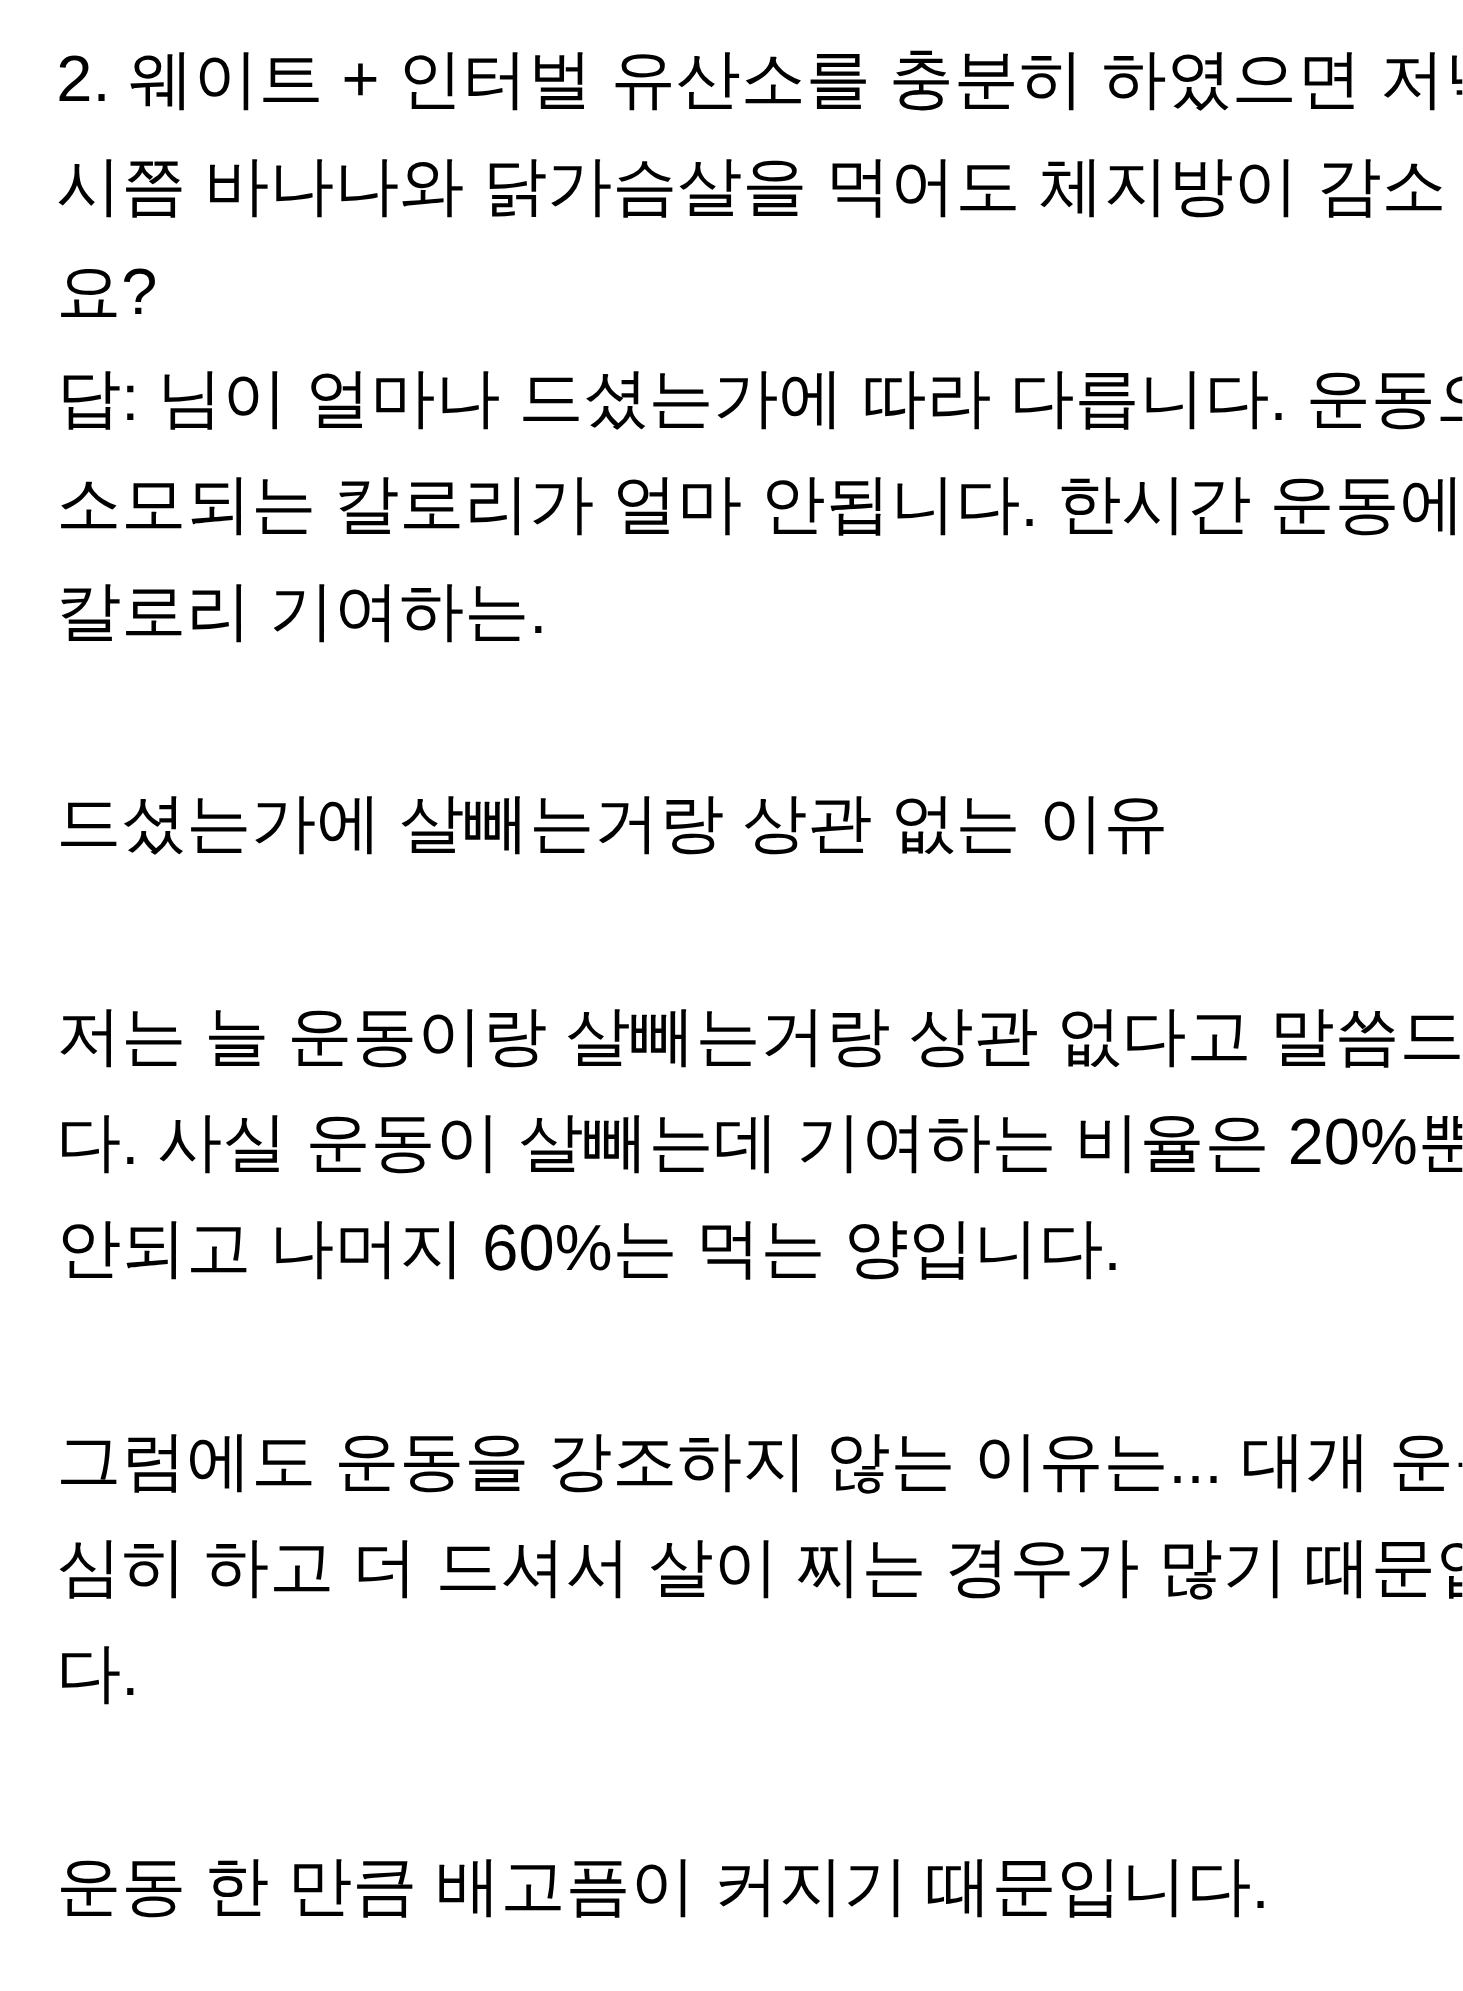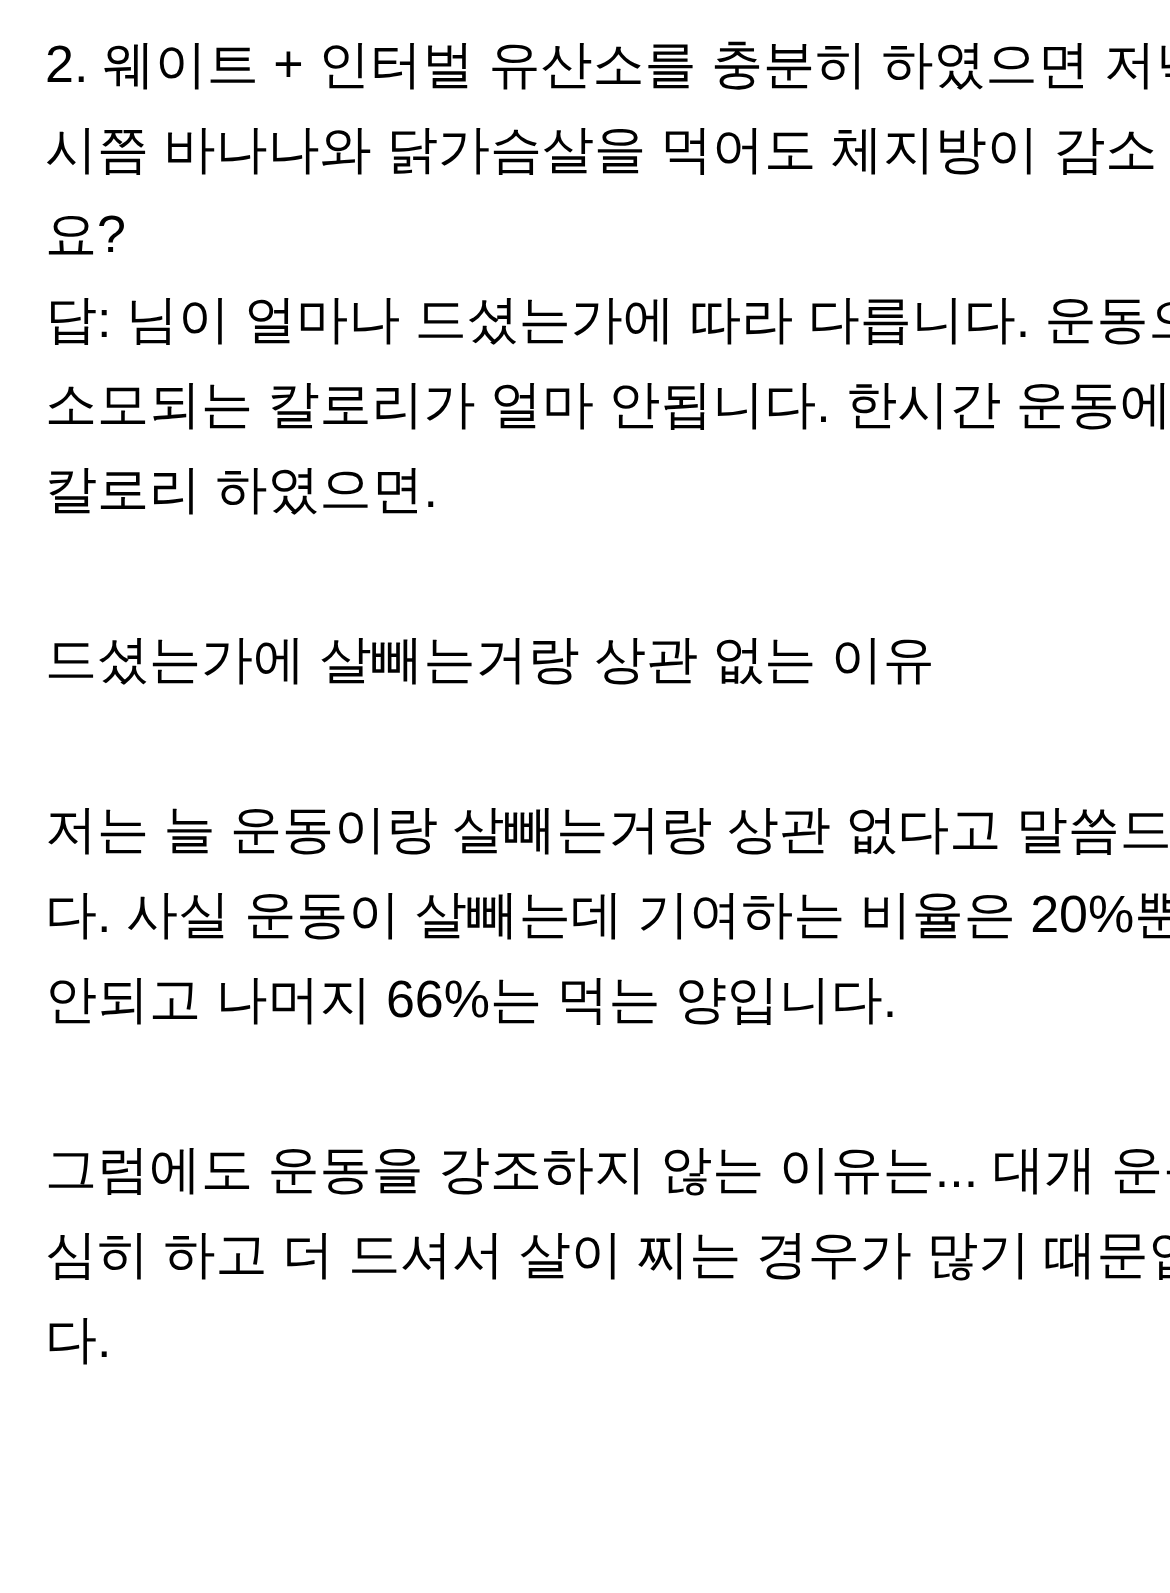--- a/index.html
+++ b/index.html
@@ -37,34 +37,37 @@
 
 <div class="page">
   <div class="article">
 
     <div class="block">
       <div class="line">2. 웨이트 + 인터벌 유산소를 충분히 하였으면 저녁 10</div>
       <div class="line">시쯤 바나나와 닭가슴살을 먹어도 체지방이 감소 될까</div>
       <div class="line">요?</div>
       <div class="line">답: 님이 얼마나 드셨는가에 따라 다릅니다. 운동으로</div>
       <div class="line">소모되는 칼로리가 얼마 안됩니다. 한시간 운동에 100</div>
-      <div class="line">칼로리 하였으면.</div>
+      <div class="line">칼로리 기여하는.</div>
     </div>
 
     <div class="block">
       <div class="line">드셨는가에 살빼는거랑 상관 없는 이유</div>
     </div>
 
     <div class="block">
       <div class="line">저는 늘 운동이랑 살빼는거랑 상관 없다고 말씀드립니</div>
       <div class="line">다. 사실 운동이 살빼는데 기여하는 비율은 20%뿐이</div>
-      <div class="line">안되고 나머지 66%는 먹는 양입니다.</div>
+      <div class="line">안되고 나머지 60%는 먹는 양입니다.</div>
     </div>
 
     <div class="block">
       <div class="line">그럼에도 운동을 강조하지 않는 이유는... 대개 운동 열</div>
       <div class="line">심히 하고 더 드셔서 살이 찌는 경우가 많기 때문입니</div>
       <div class="line">다.</div>
     </div>
 
+    <div class="block">
+      <div class="line">운동 한 만큼 배고픔이 커지기 때문입니다.</div>
+    </div>
 
   </div>
 </div>
 
 </body></html>

